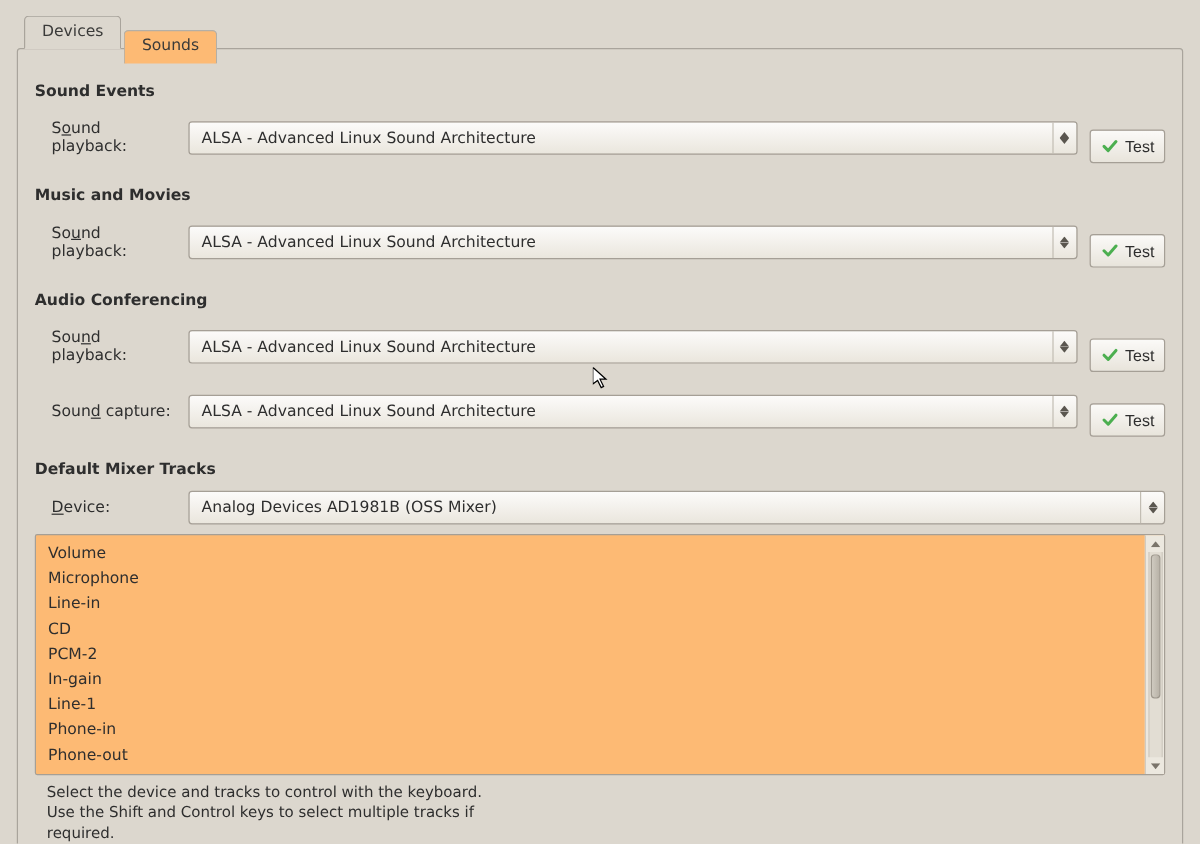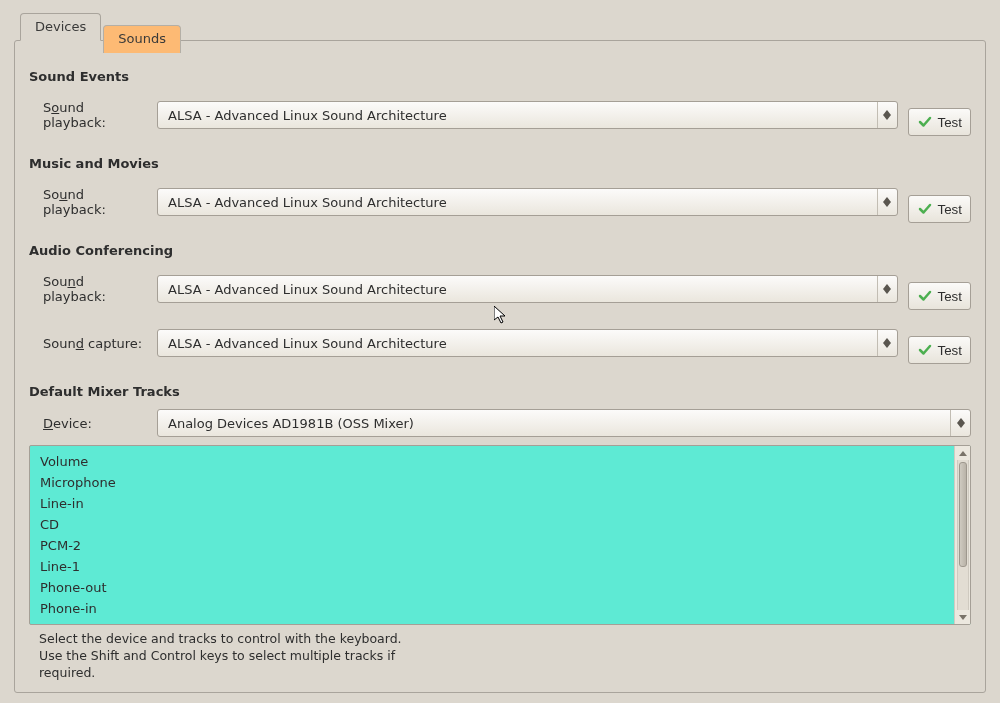--- a/index.html
+++ b/index.html
@@ -108,21 +108,21 @@
   justify-content: center;
   gap: 5px;
   padding: 0 8px;
   cursor: pointer;
   color: #2e2e2e;
   margin-top: 14px;
 }
 .btn .icon { width: 16px; height: 16px; display:inline-flex; align-items:center; justify-content:center; }
 .tracks-list {
   flex: 1;
-  background: #5eead4;
+  background: #fdba74;
   border: 1px solid #a59f96;
   border-radius: 2px;
   margin: 0 0 6px 0;
   position: relative;
   display: flex;
 }
 .tracks-inner {
   flex: 1;
   overflow: hidden;
   padding: 5px 0;
@@ -312,23 +312,24 @@
       </div>
     </div>
 
     <div class="tracks-list">
       <div class="tracks-inner" id="tracks-inner">
           <div class="track-item">Volume</div>
           <div class="track-item">Microphone</div>
           <div class="track-item">Line-in</div>
           <div class="track-item">CD</div>
           <div class="track-item">PCM-2</div>
+          <div class="track-item">In-gain</div>
           <div class="track-item">Line-1</div>
+          <div class="track-item">Phone-in</div>
           <div class="track-item">Phone-out</div>
-          <div class="track-item">Phone-in</div>
         </div>
       <div class="scroll">
         <div class="arrow">
             <svg width="8" height="5">
               <polygon points="4,0 8,5 0,5" fill="#7a746a"></polygon>
             </svg>
           </div>
         <div class="track">
             <div class="thumb"></div>
           </div>

